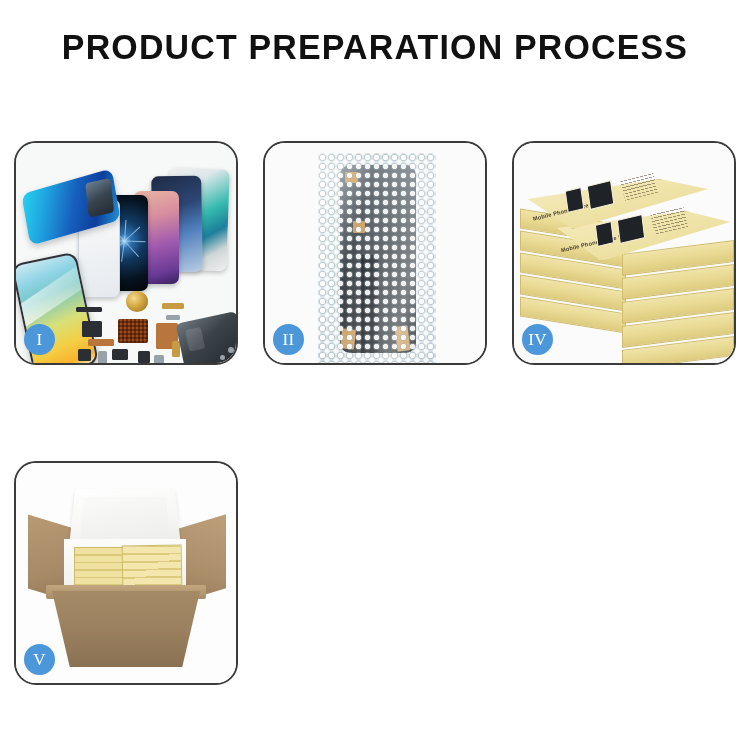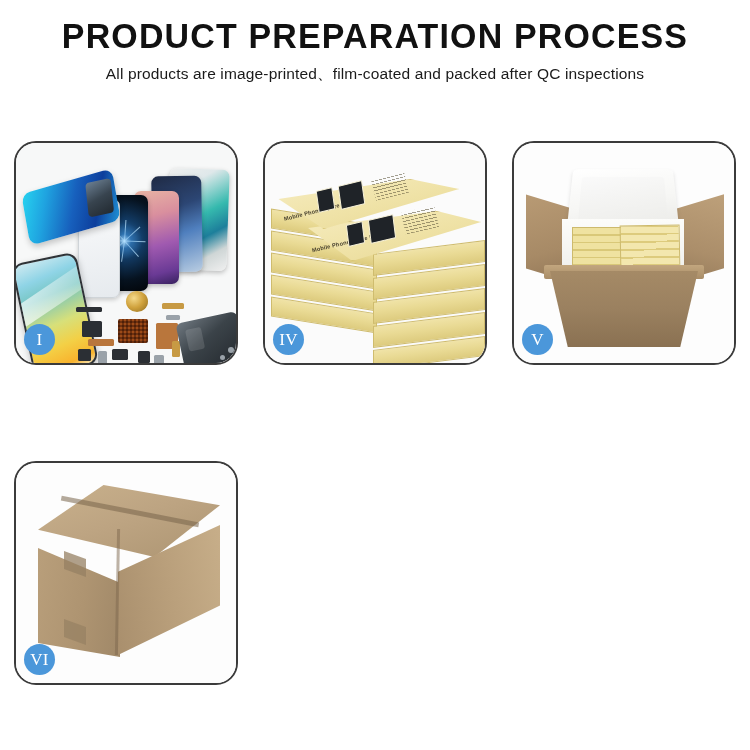--- a/index.html
+++ b/index.html
@@ -13,21 +13,21 @@
     font-family: "Liberation Sans", sans-serif;
     color: #111;
     overflow: hidden;
     position: relative;
   }
 
   
   .header {
     width: 100%;
     text-align: center;
-    padding-top: 18px;
+    padding-top: 29px;
     box-sizing: border-box;
   }
   .title {
     font-family: "Liberation Sans", sans-serif;
     font-size: 35px;
     font-weight: 700;
     letter-spacing: 1.2px;
     color: #111111;
     line-height: 1.05;
     white-space: nowrap;
@@ -442,21 +442,20 @@
     position:absolute; left:100px; top:66px; width:3px; height:126px;
     background: rgba(125,104,78,.5);
     transform: skewX(-1deg);
   }
 </style>
 </head>
 <body>
 
 <div class="header">
   <div class="title">PRODUCT PREPARATION PROCESS</div>
-  <div class="subtitle">All products are image-printed、film-coated and packed after QC inspections</div>
 </div>
 
 <div class="grid">
 
   <div class="panel">
     <div class="panel-stage">
       <div class="p1-bg"></div>
 
       <div class="ph-back ph-r1"></div>
       <div class="ph-back ph-r2"></div>
@@ -491,20 +490,35 @@
         <span class="pt silver" style="left:78px; top:62px; width:10px; height:9px;"></span>
         <span class="pt gold" style="left:96px; top:48px; width:8px;  height:16px;"></span>
         <span class="backplate"></span>
         <span class="pt silver" style="left:152px; top:54px; width:6px; height:6px; border-radius:50%;"></span>
         <span class="pt silver" style="left:144px; top:62px; width:5px; height:5px; border-radius:50%;"></span>
       </div>
     </div>
     <div class="badge">I</div>
   </div>
 
+  <div class="panel">
+    <div class="panel-stage">
+      <div class="p2-bg"></div>
+      <div class="inner-screen"></div>
+      <div class="inner-flex"></div>
+      <div class="bubblepack"></div>
+      <div class="bubble-tex"></div>
+      <div class="bubble-sheen"></div>
+      <div class="tape t1"></div>
+      <div class="tape t2"></div>
+      <div class="tape t3"></div>
+      <div class="tape t4"></div>
+    </div>
+    <div class="badge">II</div>
+  </div>
 
 
   <div class="panel">
     <div class="panel-stage">
       <div class="p4-bg"></div>
       <div class="stack">
 
         <div class="bx" style="left:2px;  top:56px;  width:104px; height:18px; transform:skewY(9deg);"></div>
         <div class="bx" style="left:2px;  top:78px;  width:104px; height:18px; transform:skewY(9deg);"></div>
         <div class="bx" style="left:2px;  top:100px; width:104px; height:18px; transform:skewY(9deg);"></div>
@@ -543,27 +557,14 @@
       <div class="foamlid"></div>
       <div class="foambody"></div>
       <div class="ybars"></div>
       <div class="ybars2"></div>
       <div class="cartonrim"></div>
       <div class="cartonfront"></div>
     </div>
     <div class="badge">V</div>
   </div>
 
-  <div class="panel">
-    <div class="panel-stage">
-      <div class="p6-bg"></div>
-      <div class="c6-top"></div>
-      <div class="c6-seam"></div>
-      <div class="c6-left"></div>
-      <div class="c6-right"></div>
-      <div class="c6-vseam"></div>
-      <div class="c6-tape1"></div>
-      <div class="c6-tape2"></div>
-    </div>
-    <div class="badge">VI</div>
-  </div>
 
 </div>
 
 </body></html>

